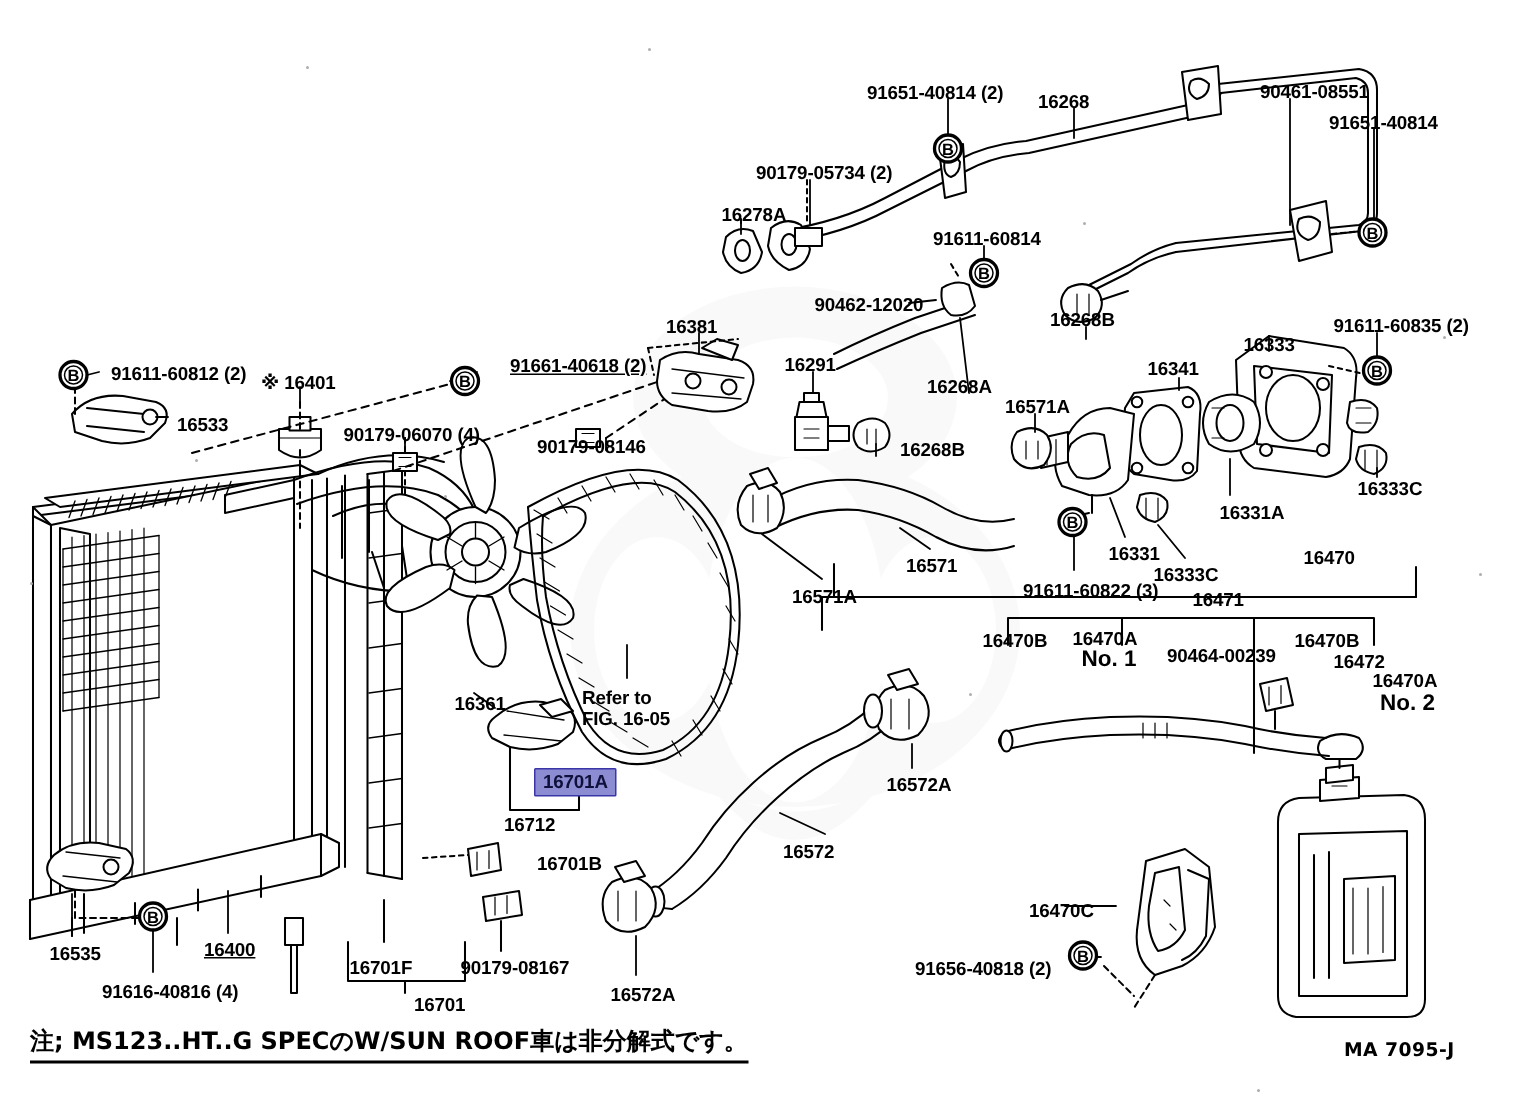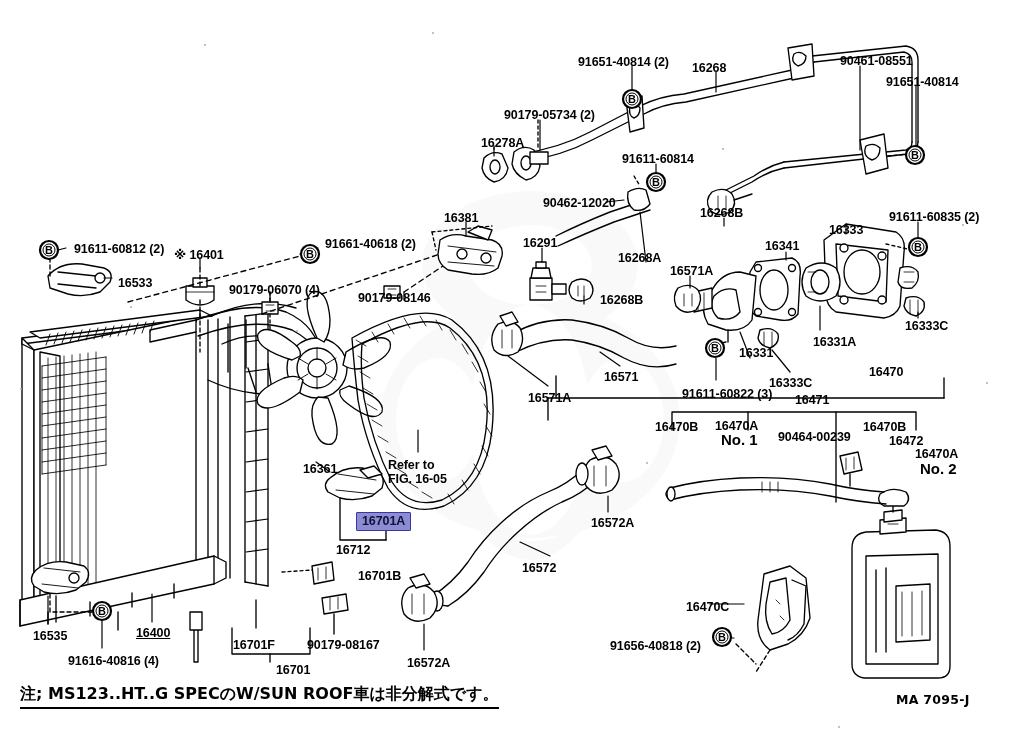--- a/index.html
+++ b/index.html
@@ -473,42 +473,42 @@
           <text x="722" y="641.2" text-anchor="middle" font-family="&quot;Liberation Sans&quot;, sans-serif" font-size="11" font-weight="bold" fill="#000">B</text>
         </g>
       </g>
   </svg>
 
   <div id="labels">
       <div class="lbl" style="left: 74px; top: 243px;">91611-60812 (2)</div>
       <div class="lbl" style="left: 118px; top: 277px;">16533</div>
       <div class="lbl" style="left: 174px; top: 249px;">※ 16401</div>
       <div class="lbl" style="left: 229px; top: 284px;">90179-06070 (4)</div>
-      <div class="lbl" style="left: 325px; top: 238px;">91661-40618 (2)</div>
+      <div class="lbl" style="left: 340px; top: 238px; text-decoration: underline;">91661-40618 (2)</div>
       <div class="lbl" style="left: 358px; top: 292px;">90179-08146</div>
       <div class="lbl" style="left: 444px; top: 212px;">16381</div>
       <div class="lbl" style="left: 523px; top: 237px;">16291</div>
       <div class="lbl" style="left: 481px; top: 137px;">16278A</div>
       <div class="lbl" style="left: 504px; top: 109px;">90179-05734 (2)</div>
       <div class="lbl" style="left: 578px; top: 56px;">91651-40814 (2)</div>
       <div class="lbl" style="left: 692px; top: 62px;">16268</div>
       <div class="lbl" style="left: 840px; top: 55px;">90461-08551</div>
       <div class="lbl" style="left: 886px; top: 76px;">91651-40814</div>
       <div class="lbl" style="left: 622px; top: 153px;">91611-60814</div>
       <div class="lbl" style="left: 543px; top: 197px;">90462-12020</div>
       <div class="lbl" style="left: 618px; top: 252px;">16268A</div>
       <div class="lbl" style="left: 700px; top: 207px;">16268B</div>
       <div class="lbl" style="left: 600px; top: 294px;">16268B</div>
       <div class="lbl" style="left: 765px; top: 240px;">16341</div>
       <div class="lbl" style="left: 829px; top: 224px;">16333</div>
       <div class="lbl" style="left: 889px; top: 211px;">91611-60835 (2)</div>
       <div class="lbl" style="left: 905px; top: 320px;">16333C</div>
       <div class="lbl" style="left: 813px; top: 336px;">16331A</div>
       <div class="lbl" style="left: 670px; top: 265px;">16571A</div>
-      <div class="lbl" style="left: 739px; top: 347px;">16331</div>
+      <div class="lbl" style="left: 739px; top: 363px;">16331</div>
       <div class="lbl" style="left: 769px; top: 377px;">16333C</div>
       <div class="lbl" style="left: 682px; top: 388px;">91611-60822 (3)</div>
       <div class="lbl" style="left: 869px; top: 366px;">16470</div>
       <div class="lbl" style="left: 795px; top: 394px;">16471</div>
       <div class="lbl" style="left: 655px; top: 421px;">16470B</div>
       <div class="lbl" style="left: 715px; top: 420px;">16470A</div>
       <div class="lbl sm" style="left: 721px; top: 432px;">No. 1</div>
       <div class="lbl" style="left: 778px; top: 431px;">90464-00239</div>
       <div class="lbl" style="left: 863px; top: 421px;">16470B</div>
       <div class="lbl" style="left: 889px; top: 435px;">16472</div>

